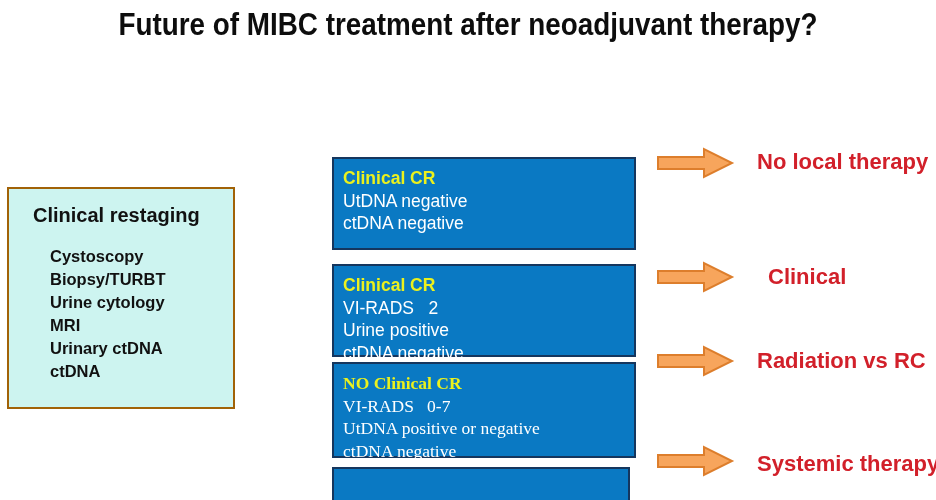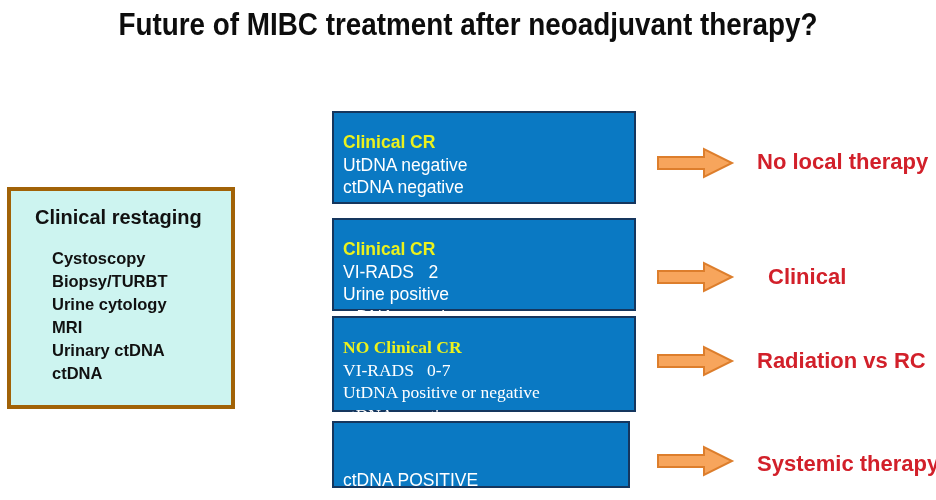--- a/index.html
+++ b/index.html
@@ -19,21 +19,21 @@
     transform: scaleX(0.87);
     transform-origin: center top;
     white-space: nowrap;
   }
   
   .restage {
     position: absolute; left: 7px; top: 187px;
     width: 228px; height: 222px;
     box-sizing: border-box;
     background: var(--cyan-bg, #cdf4f0);
-    border: 4px solid #a16207;
+    border: 2px solid #a16207;
     color: #111;
   }
   .restage-heading {
     margin: 15px 0 0 24px;
     font-size: 20px; font-weight: bold;
   }
   .restage-list {
     list-style: none;
     margin: 18px 0 0 41px; padding: 0;
   }
@@ -41,21 +41,22 @@
     font-size: 16.5px; font-weight: bold;
     line-height: 23px;
   }
   
   .bluebox {
     position: absolute; left: 332px; width: 304px;
     box-sizing: border-box;
     background: var(--box-blue, #0a79c3);
     border: 2px solid var(--box-blue-border, #15365e);
     color: #ffffff;
-    padding: 18px 6px 0 9px;
+    padding: 8px 6px 0 9px;
+    margin-top: 46px;
   }
   .bb1 { top: 111px; height: 93px; }
   .bb2 { top: 218px; height: 93px; }
   .bb3 { top: 316px; height: 96px; font-family: Liberation Serif, serif; }
   .bb4 { top: 421px; height: 67px; width: 298px; }
   .box-heading {
     color: var(--yellow, #ebf11d);
     font-weight: bold;
     font-size: 17.5px; line-height: 22.6px;
   }

